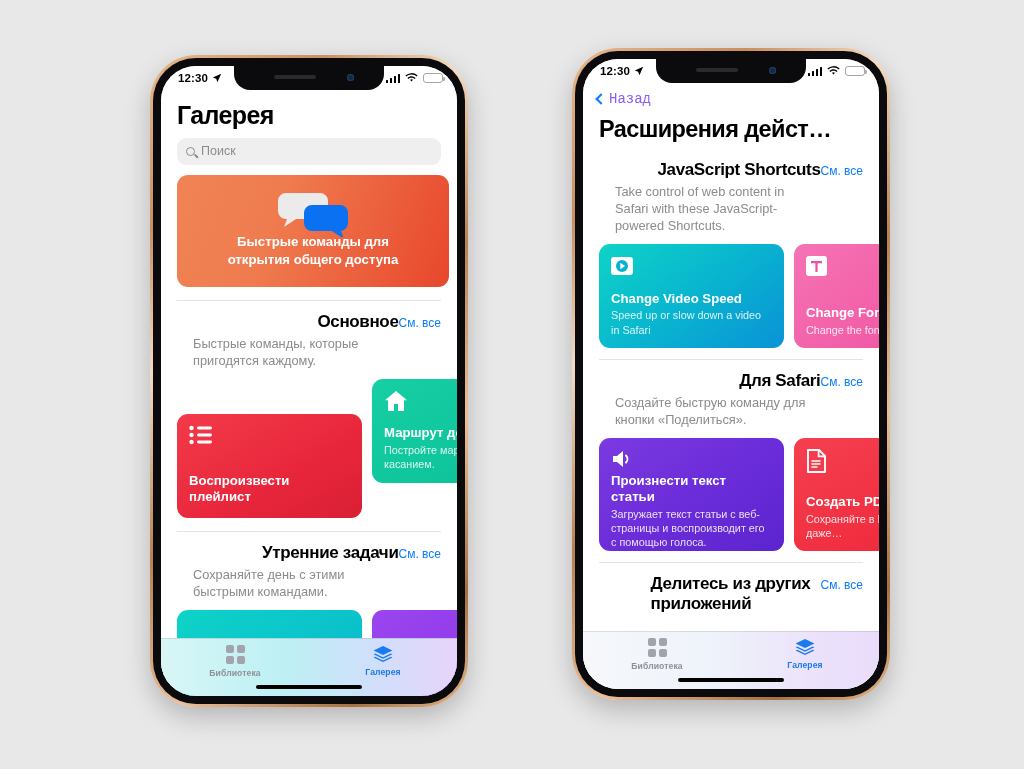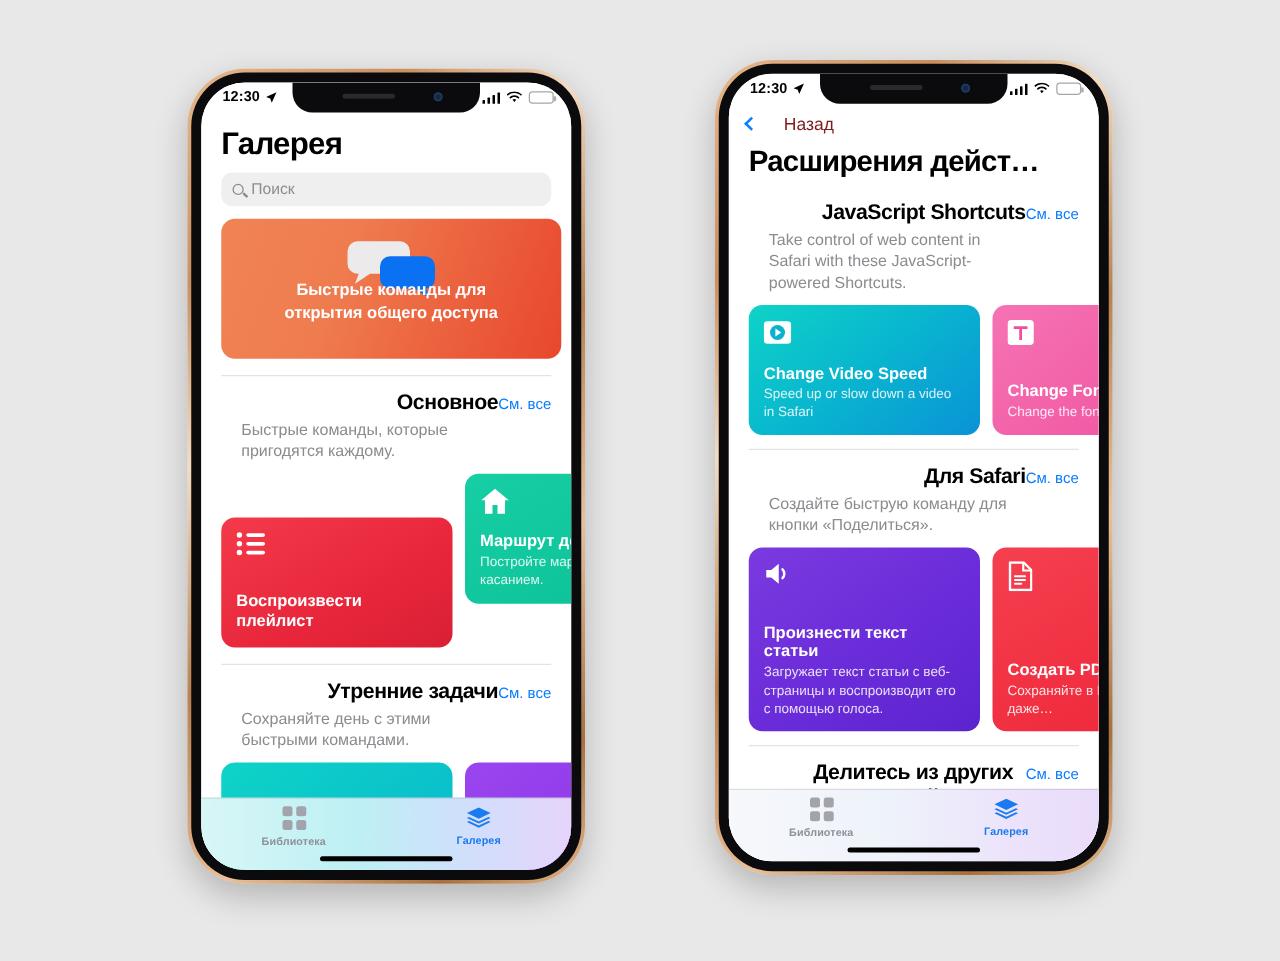--- a/index.html
+++ b/index.html
@@ -99,22 +99,22 @@
     position: absolute; inset: 0;
     display: flex; flex-direction: column;
     background: #fff;
   }
   .scroll {
     position:absolute; left:0; right:0; top:24px; bottom:0;
     overflow: hidden;
   }
   .nav-back {
     padding: 8px 16px 2px 14px;
-    display:flex; align-items:center; gap:21px;
-    color:#7f1d1d; font-size:14px;
+    display:flex; align-items:center; gap:3px;
+    color:#8b5cf6; font-size:14px;font-family:Liberation Mono, monospace;
   }
   .chev {
     width: 8px; height: 8px;
     border-left: 2.4px solid #0a7cff; border-bottom: 2.4px solid #0a7cff;
     transform: rotate(45deg);
     margin-right: 1px;
   }
   .big-title {
     font-size: 25px; font-weight: bold; letter-spacing:-.6px;
     color: #000; padding: 12px 16px 8px 16px; line-height: 1.1;
@@ -138,21 +138,21 @@
     transform: rotate(45deg); border-radius:1px;
   }
 
   
   .banner-row { display:flex; gap:10px; padding: 0 0 0 16px; }
   .banner {
     flex: none; width: 272px; height: 112px; border-radius: 11px;
     background: linear-gradient(110deg,#f08354 0%, #ef7c4f 35%, #e8472c 100%);
     position: relative; overflow:hidden;
     display:flex; flex-direction:column; align-items:center; justify-content:flex-end;
-    padding-bottom: 28px;
+    padding-bottom: 18px;
   }
   .bubbles { position:absolute; top:16px; left:50%; transform:translateX(-50%); }
   .banner-text {
     color:#fff; font-size:13.2px; font-weight:bold; text-align:center;
     line-height:1.35; z-index:2;
   }
 
   
   .divider { height:1px; background:#e3e3e5; margin: 13px 16px 0 16px; }
   .p2 .divider { margin-top: 11px; }
@@ -170,21 +170,21 @@
 
   
   .card-row { display:flex; gap:10px; padding: 10px 0 0 16px; }
   .card {
     flex: none; width: 185px; height: 104px; border-radius: 11px;
     position: relative; overflow: hidden;
     padding: 11px 12px 11px 12px;
     display:flex; flex-direction:column;
     color:#fff;
   }
-  .card.tall { height: 147px; }
+  .card.tall { height: 113px; }
   .card .c-icon { height: 26px; margin-bottom: auto; }
   .card .c-title { font-size:13.2px; font-weight:bold; line-height:1.2; margin-bottom:2px; }
   .card .c-desc { font-size:10.8px; line-height:1.32; color:rgba(255,255,255,.85); }
 
   .c-red   { background: linear-gradient(150deg,#f33a4a 0%, #e8263b 60%, #d91f34 100%); margin-top: 35px; }
   .c-teal  { background: linear-gradient(150deg,#17cfa4 0%, #0bbf96 100%); }
   .c-cyan  { background: linear-gradient(140deg,#0ed3c7 0%, #09b6cf 48%, #0a93d6 100%); }
   .c-pink  { background: linear-gradient(140deg,#f673b4 0%, #ef4f9e 100%); }
   .c-purple{ background: linear-gradient(145deg,#7b3ae0 0%, #6a2cd9 55%, #5b24cf 100%); }
   .c-red2  { background: linear-gradient(150deg,#f5404f 0%, #ee2438 100%); }

